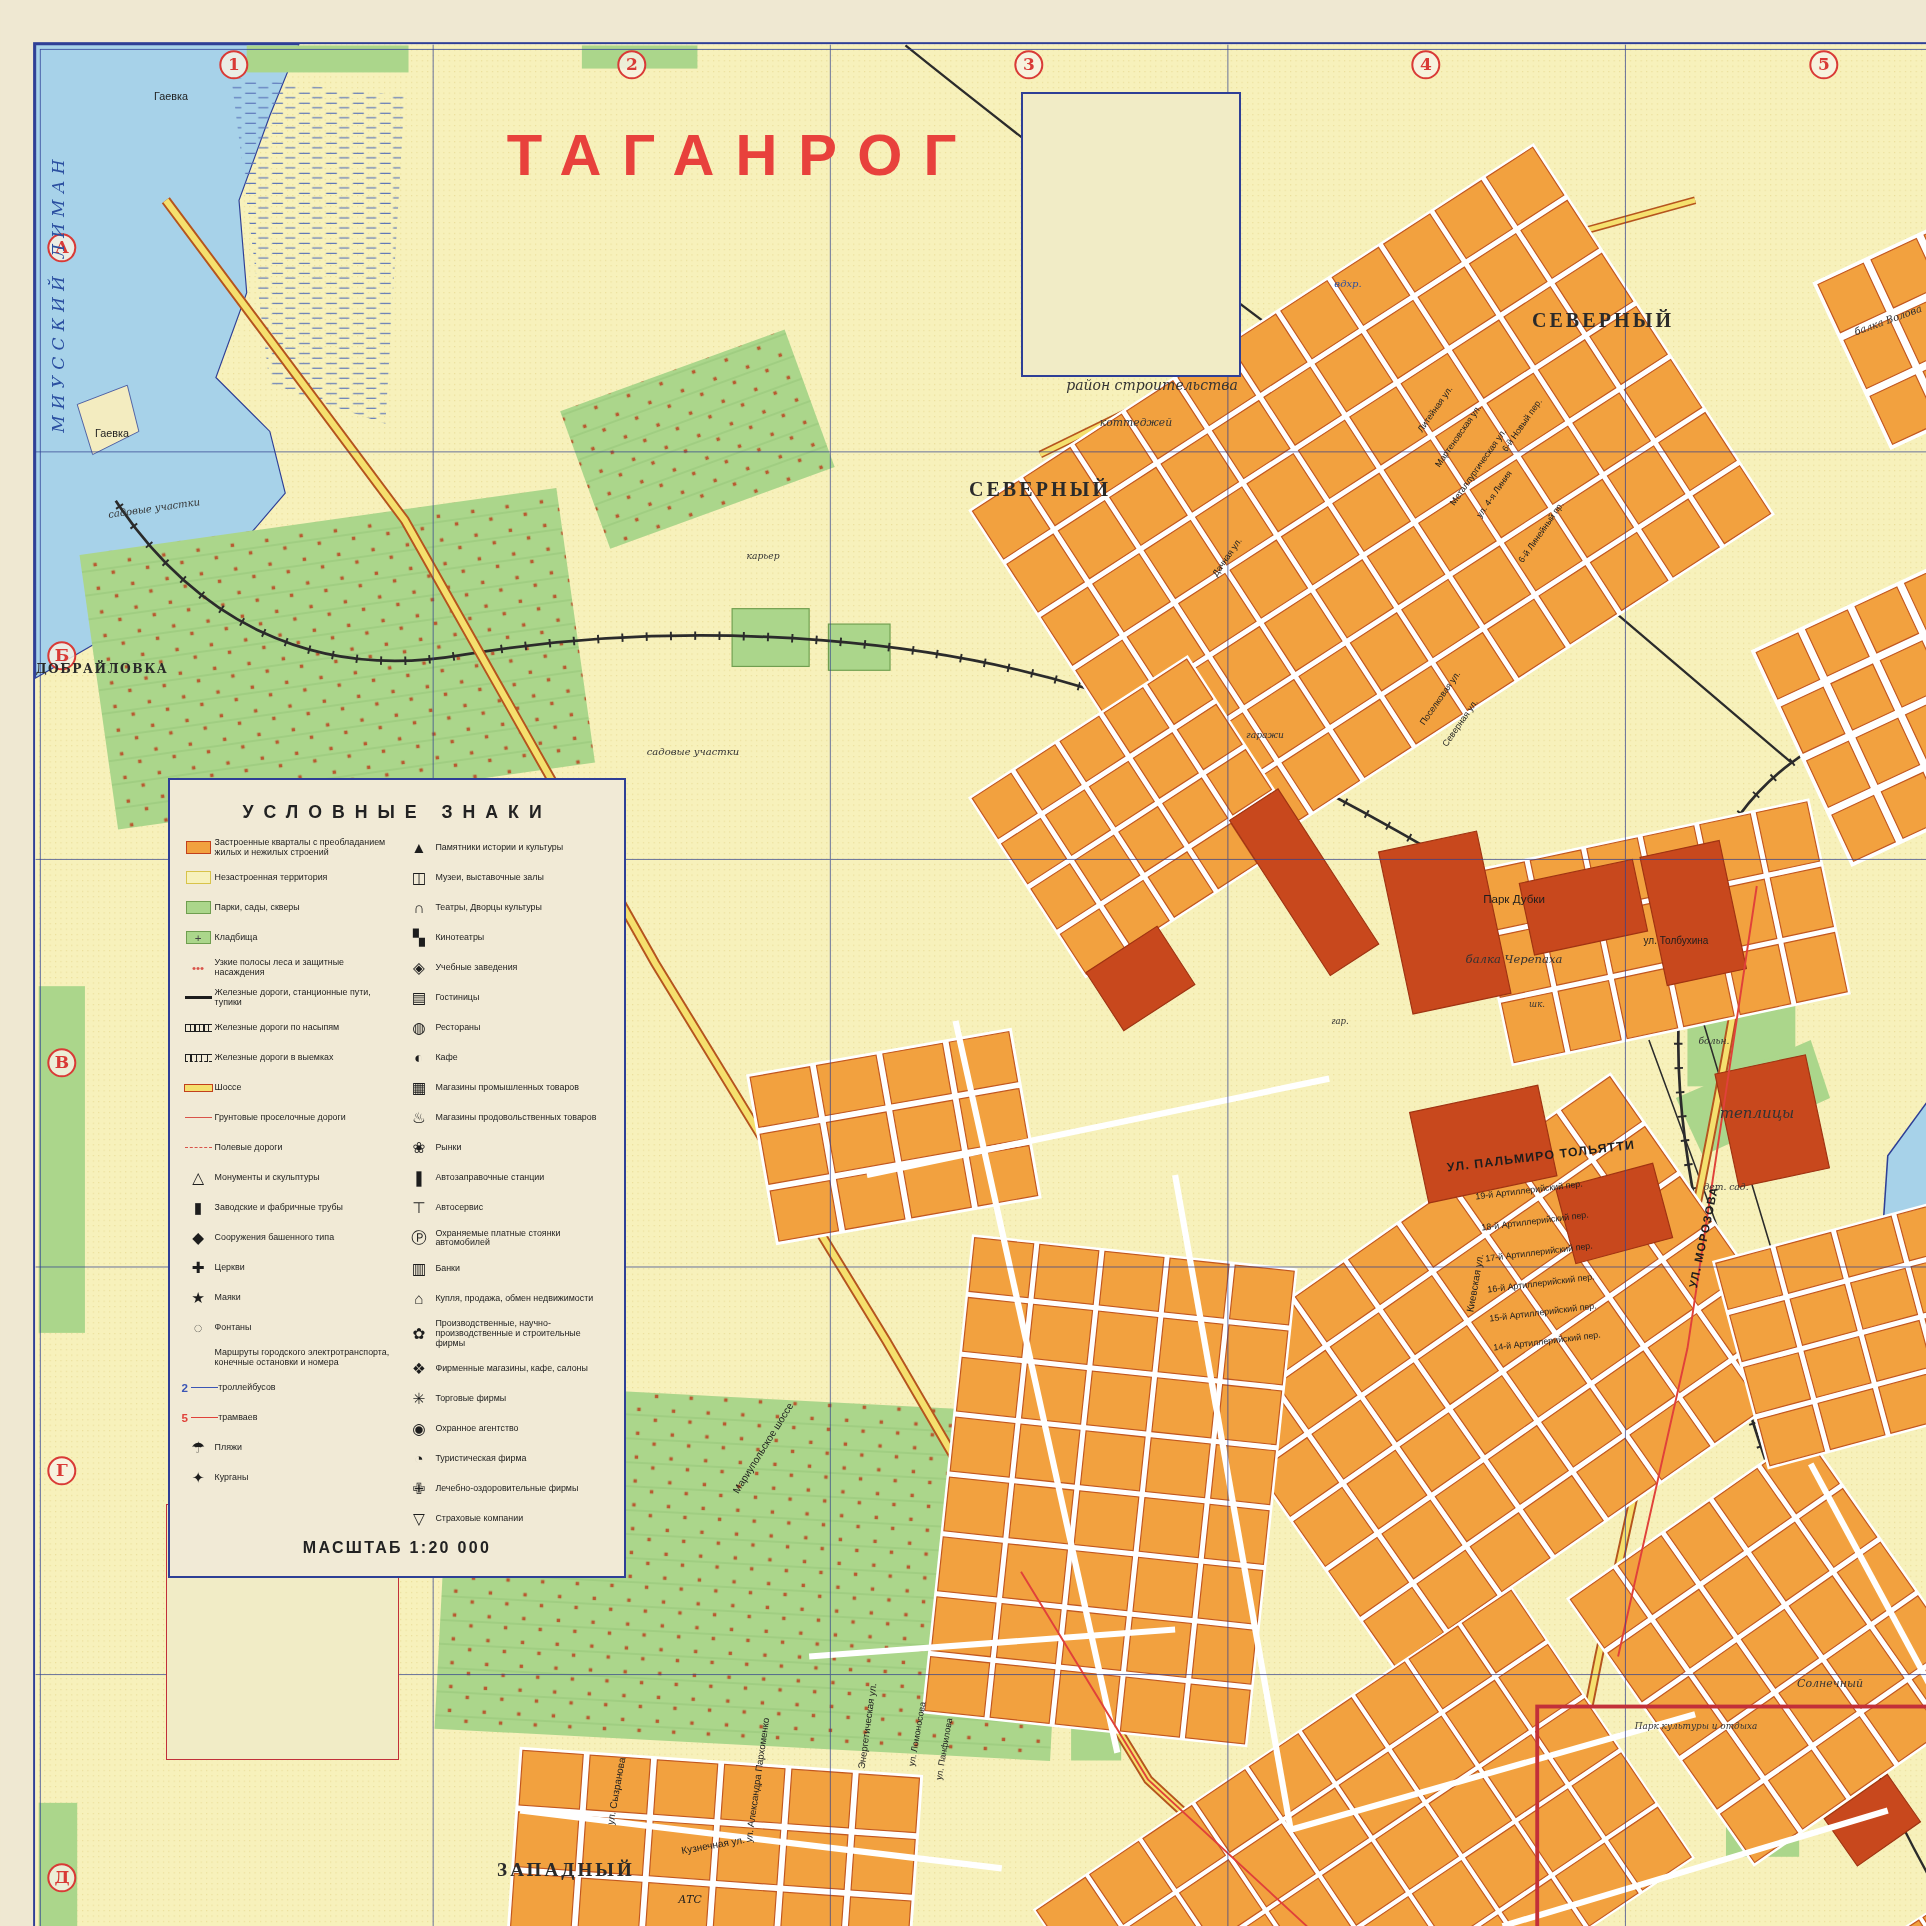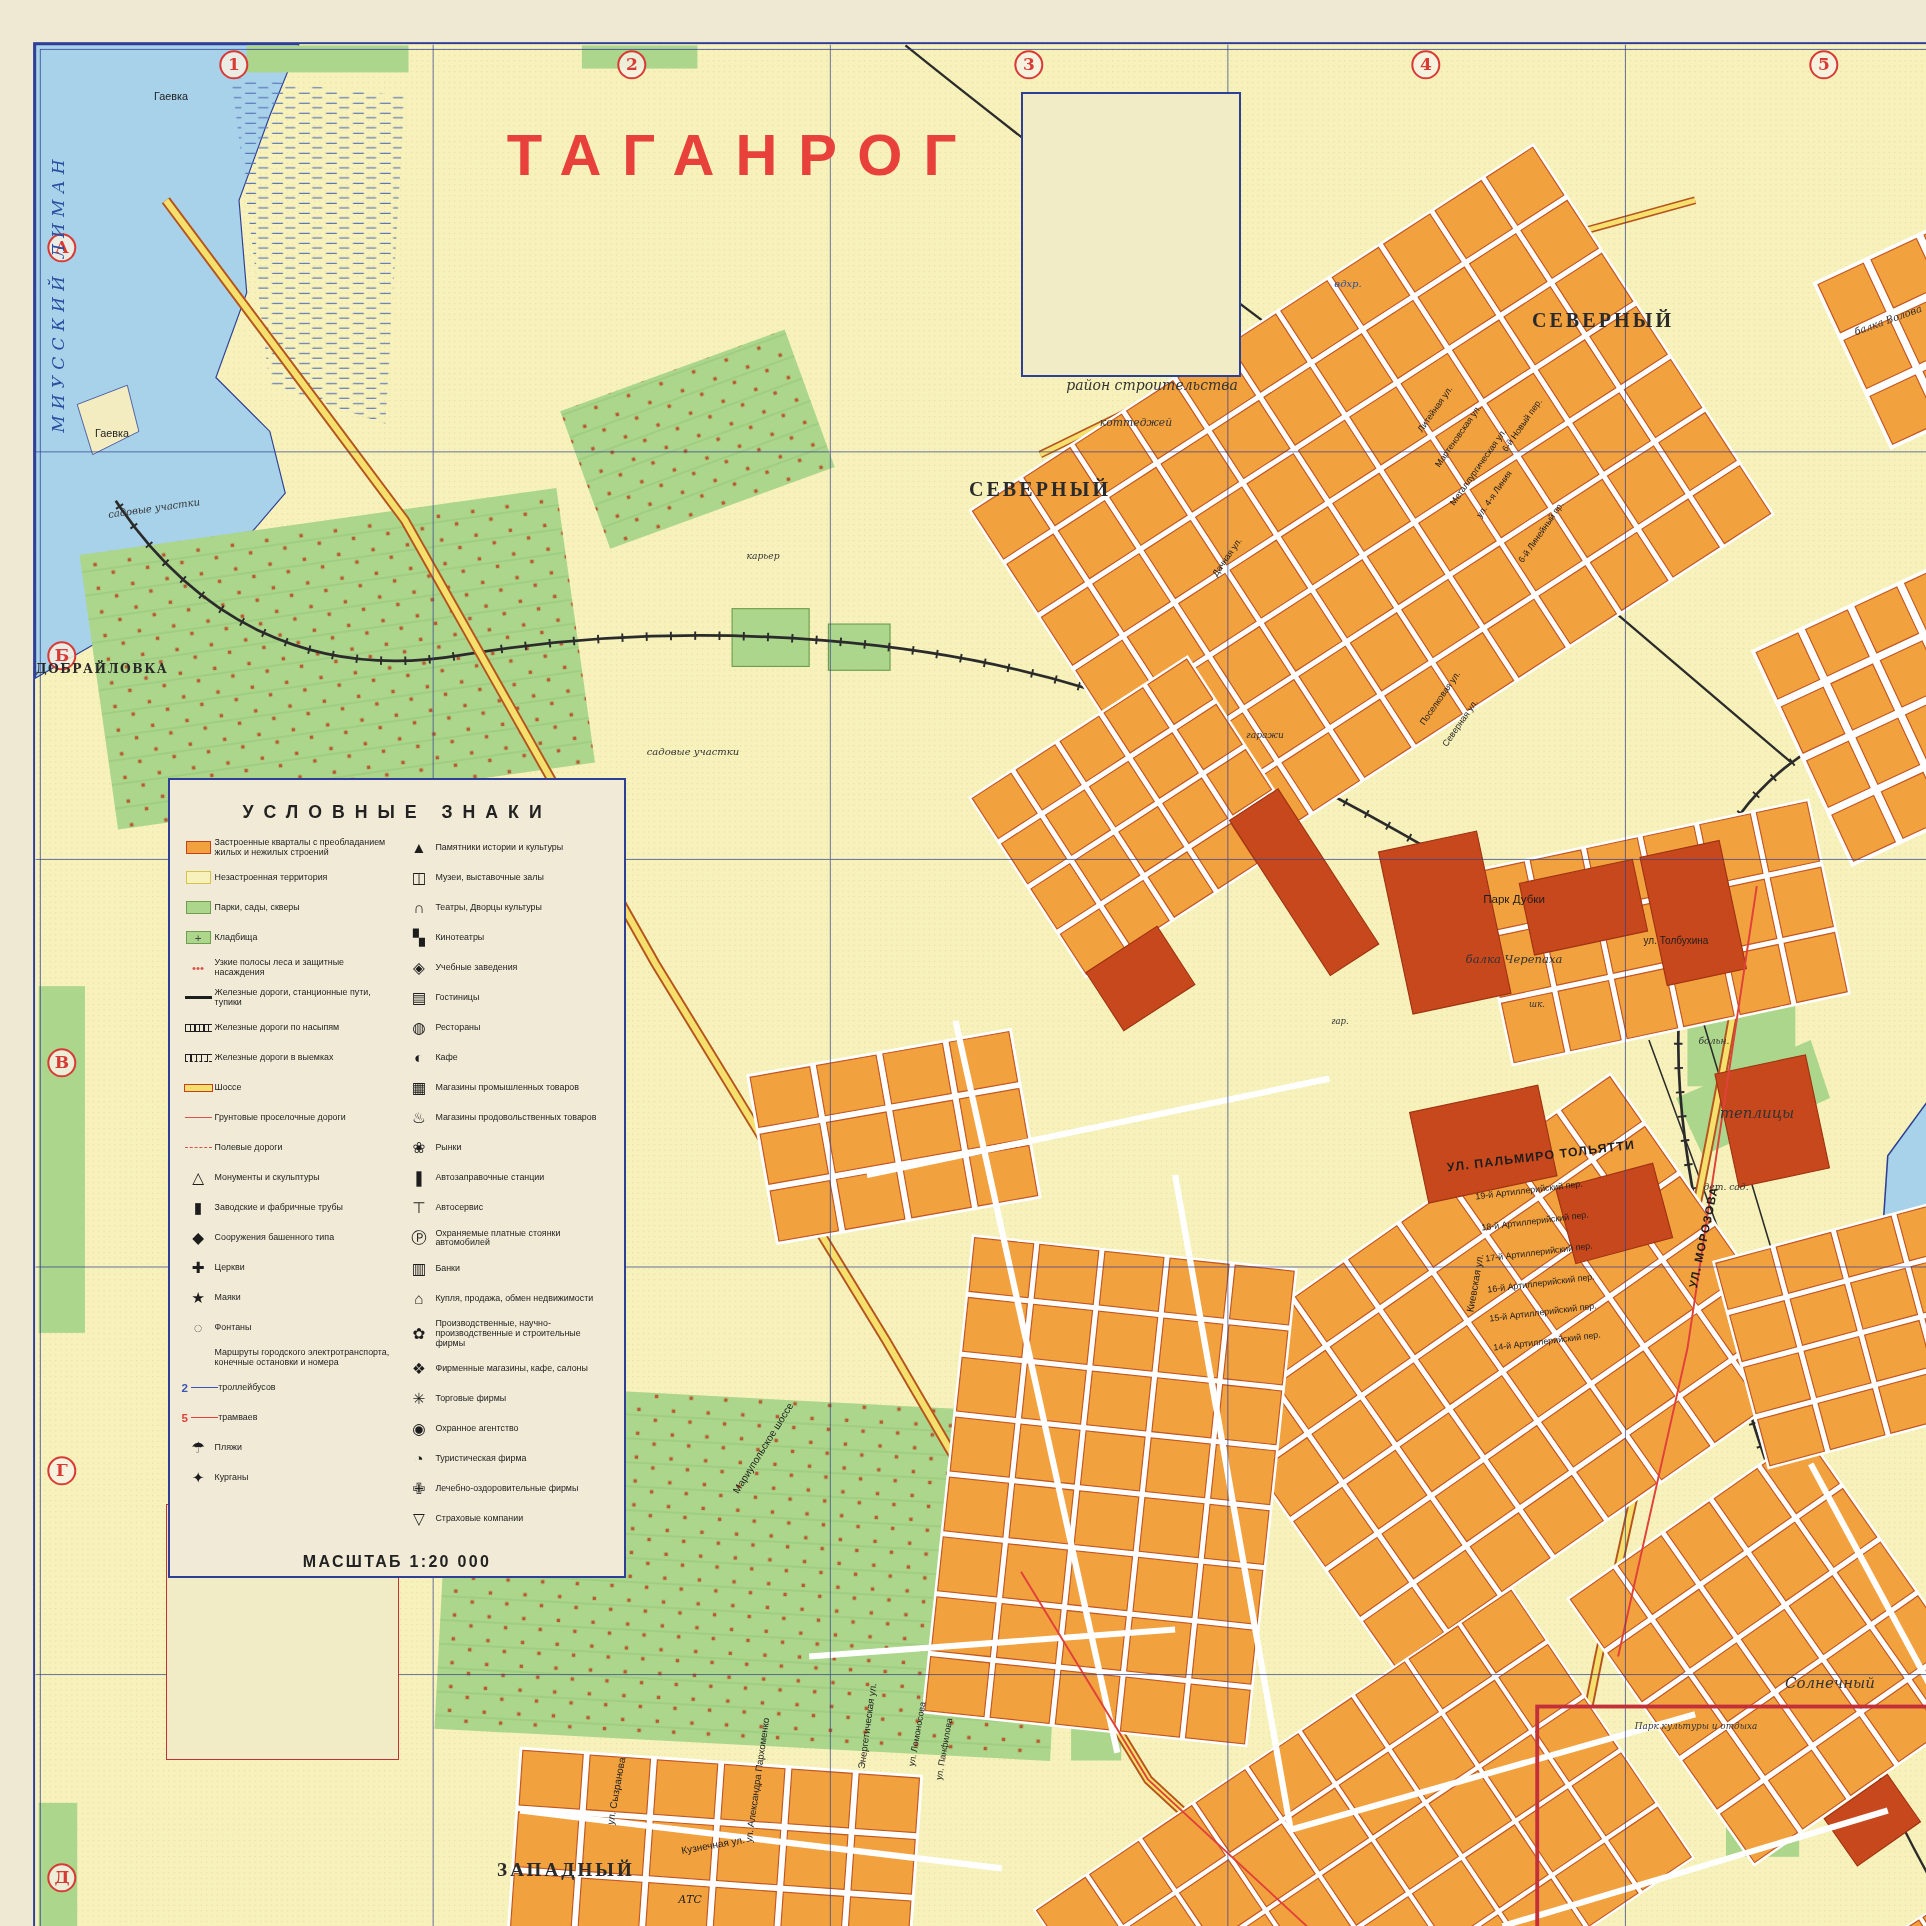--- a/index.html
+++ b/index.html
@@ -39,21 +39,21 @@
                background:repeating-linear-gradient(90deg,#1d1d1d 0 1.2px,transparent 1.2px 5.4px);}
   .ln-highway{height:6.2px;border:1.2px solid #c2401c;background:#f5e06e;}
   .ln-dirt{border-top:1.5px solid #d9534a;}
   .ln-field{border-top:1.5px dashed #d9534a;}
   .ln-troll{border-top:1.9px solid #3b55b5;position:relative;}
   .ln-tram{border-top:1.9px solid #e0413a;position:relative;}
   .route-num{font-size:11.6px;font-weight:bold;margin-right:3.1px;}
   .route-troll{color:#3b55b5;}
   .route-tram{color:#e0413a;}
   #legend-scale{text-align:center;font-size:16px;font-weight:bold;color:#222;letter-spacing:2.3px;
-                margin-top:14px;}
+                margin-top:0;}
   #labels{position:absolute;left:0;top:0;z-index:5;}
   .map-label{position:absolute;white-space:nowrap;transform:translate(-50%,-50%);}
   .red-title{color:#e8413c;font-weight:bold;}
   .district{font-family:Liberation Serif, serif;font-weight:bold;color:#2a2a2a;letter-spacing:3.1px;}
   .district-sm{font-family:"DejaVu Serif",serif;font-weight:bold;color:#2a2a2a;letter-spacing:1.5px;}
   .place{color:#1d1d1d;}
   .place-it{color:#1d1d1d;font-style:italic;font-family:"DejaVu Serif",serif;}
   .it{font-style:italic;font-family:"DejaVu Serif",serif;color:#333;}
   .it-blue{font-style:italic;font-family:"DejaVu Serif",serif;color:#2b4fa0;}
   .sea-vert{font-family:"DejaVu Serif",serif;color:#2b4fa0;font-style:italic;}
@@ -934,20 +934,20 @@
       <div class="map-label street" style="left: 1227px; top: 557px; font-size: 8.9px; transform: translate(-50%, -50%) rotate(-55deg);">Дачная ул.</div>
       <div class="map-label district" style="left: 566px; top: 1870px; font-size: 19px; transform: translate(-50%, -50%);">ЗАПАДНЫЙ</div>
       <div class="map-label place-it" style="left: 690px; top: 1899px; font-size: 10.8px; transform: translate(-50%, -50%);">АТС</div>
       <div class="map-label street" style="left: 616px; top: 1791px; font-size: 10px; transform: translate(-50%, -50%) rotate(-80deg);">ул. Сызранова</div>
       <div class="map-label street" style="left: 713px; top: 1845px; font-size: 10px; transform: translate(-50%, -50%) rotate(-10deg);">Кузнечная ул.</div>
       <div class="map-label street" style="left: 757px; top: 1780px; font-size: 9.6px; transform: translate(-50%, -50%) rotate(-82deg);">ул. Александра Пархоменко</div>
       <div class="map-label street" style="left: 867px; top: 1726px; font-size: 9.6px; transform: translate(-50%, -50%) rotate(-82deg);">Энергетическая ул.</div>
       <div class="map-label street" style="left: 917px; top: 1734px; font-size: 8.9px; transform: translate(-50%, -50%) rotate(-80deg);">ул. Ломоносова</div>
       <div class="map-label street" style="left: 944px; top: 1749px; font-size: 8.9px; transform: translate(-50%, -50%) rotate(-80deg);">ул. Панфилова</div>
       <div class="map-label street" style="left: 763px; top: 1448px; font-size: 10px; transform: translate(-50%, -50%) rotate(-58deg);">Мариупольское шоссе</div>
-      <div class="map-label it" style="left: 1830px; top: 1683px; font-size: 15px; transform: translate(-50%, -50%);">Солнечный</div>
+      <div class="map-label it" style="left: 1830px; top: 1683px; font-size: 11px; transform: translate(-50%, -50%);">Солнечный</div>
       <div class="map-label it" style="left: 1696px; top: 1726px; font-size: 8.9px; transform: translate(-50%, -50%);">Парк культуры и отдыха</div>
       <div class="map-label it" style="left: 1537px; top: 1004px; font-size: 8.5px; transform: translate(-50%, -50%);">шк.</div>
       <div class="map-label it" style="left: 1340px; top: 1021px; font-size: 8.5px; transform: translate(-50%, -50%);">гар.</div>
     </div>
 
 </div>
 
 
 </body></html>

